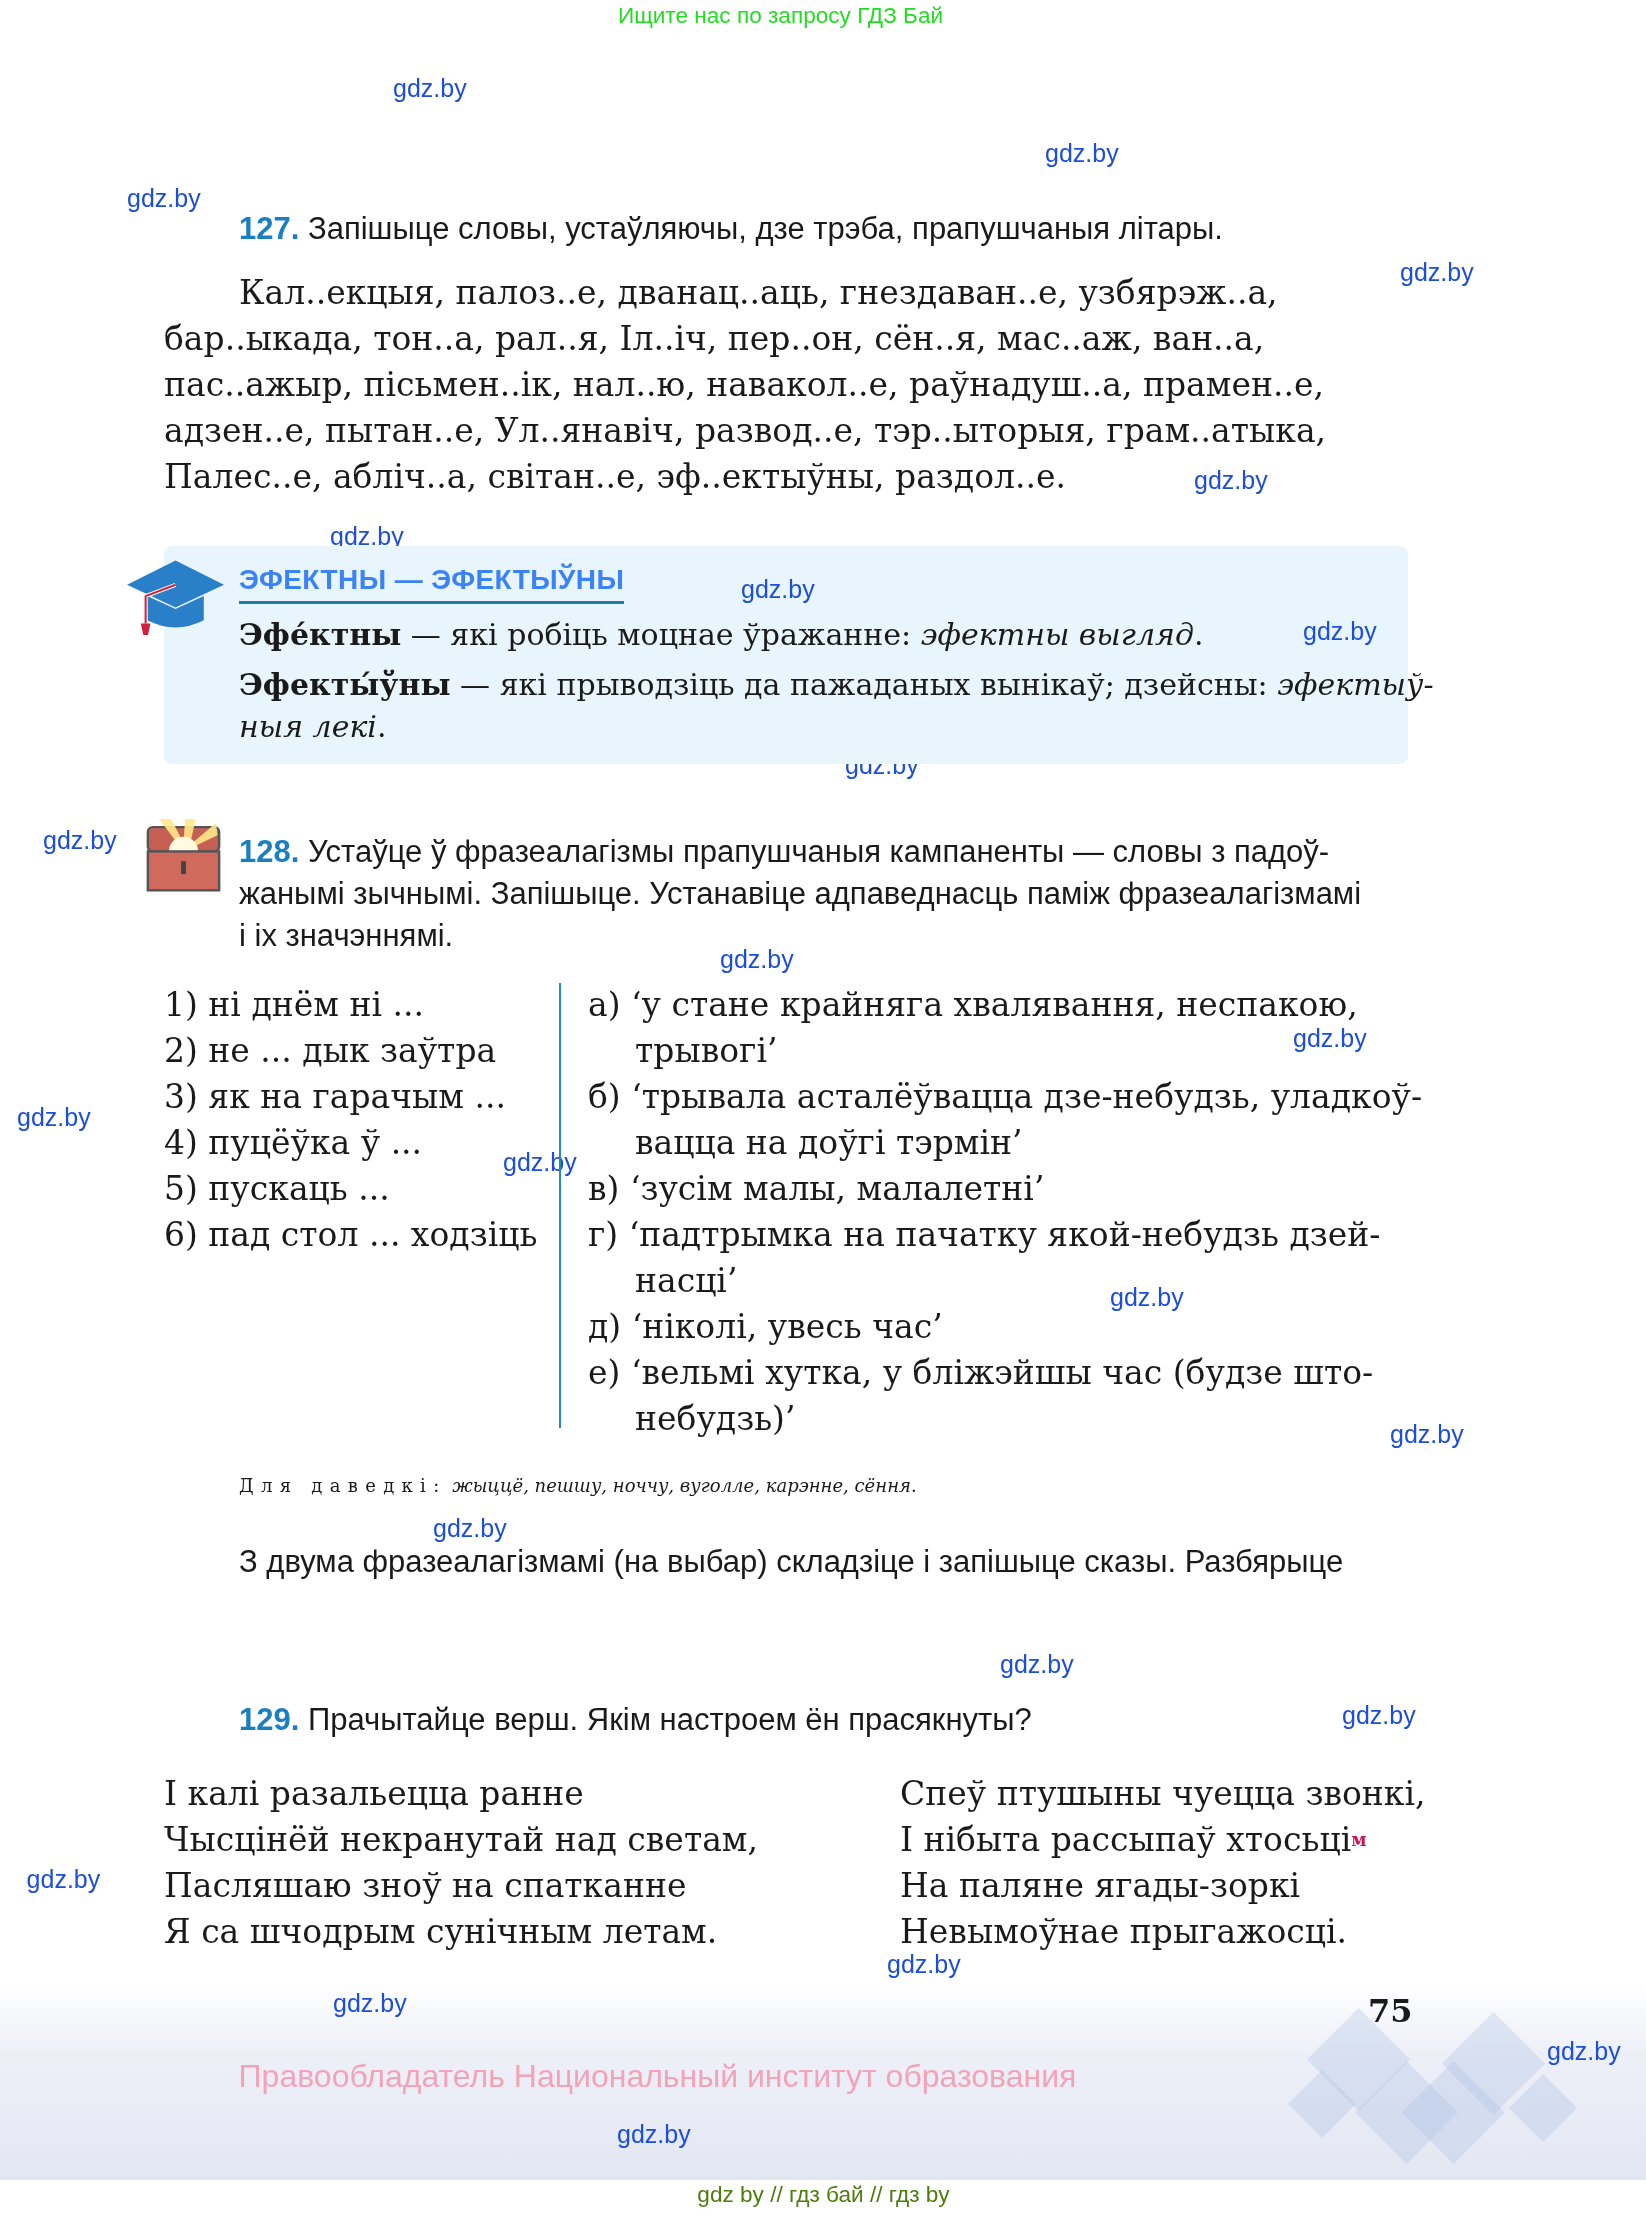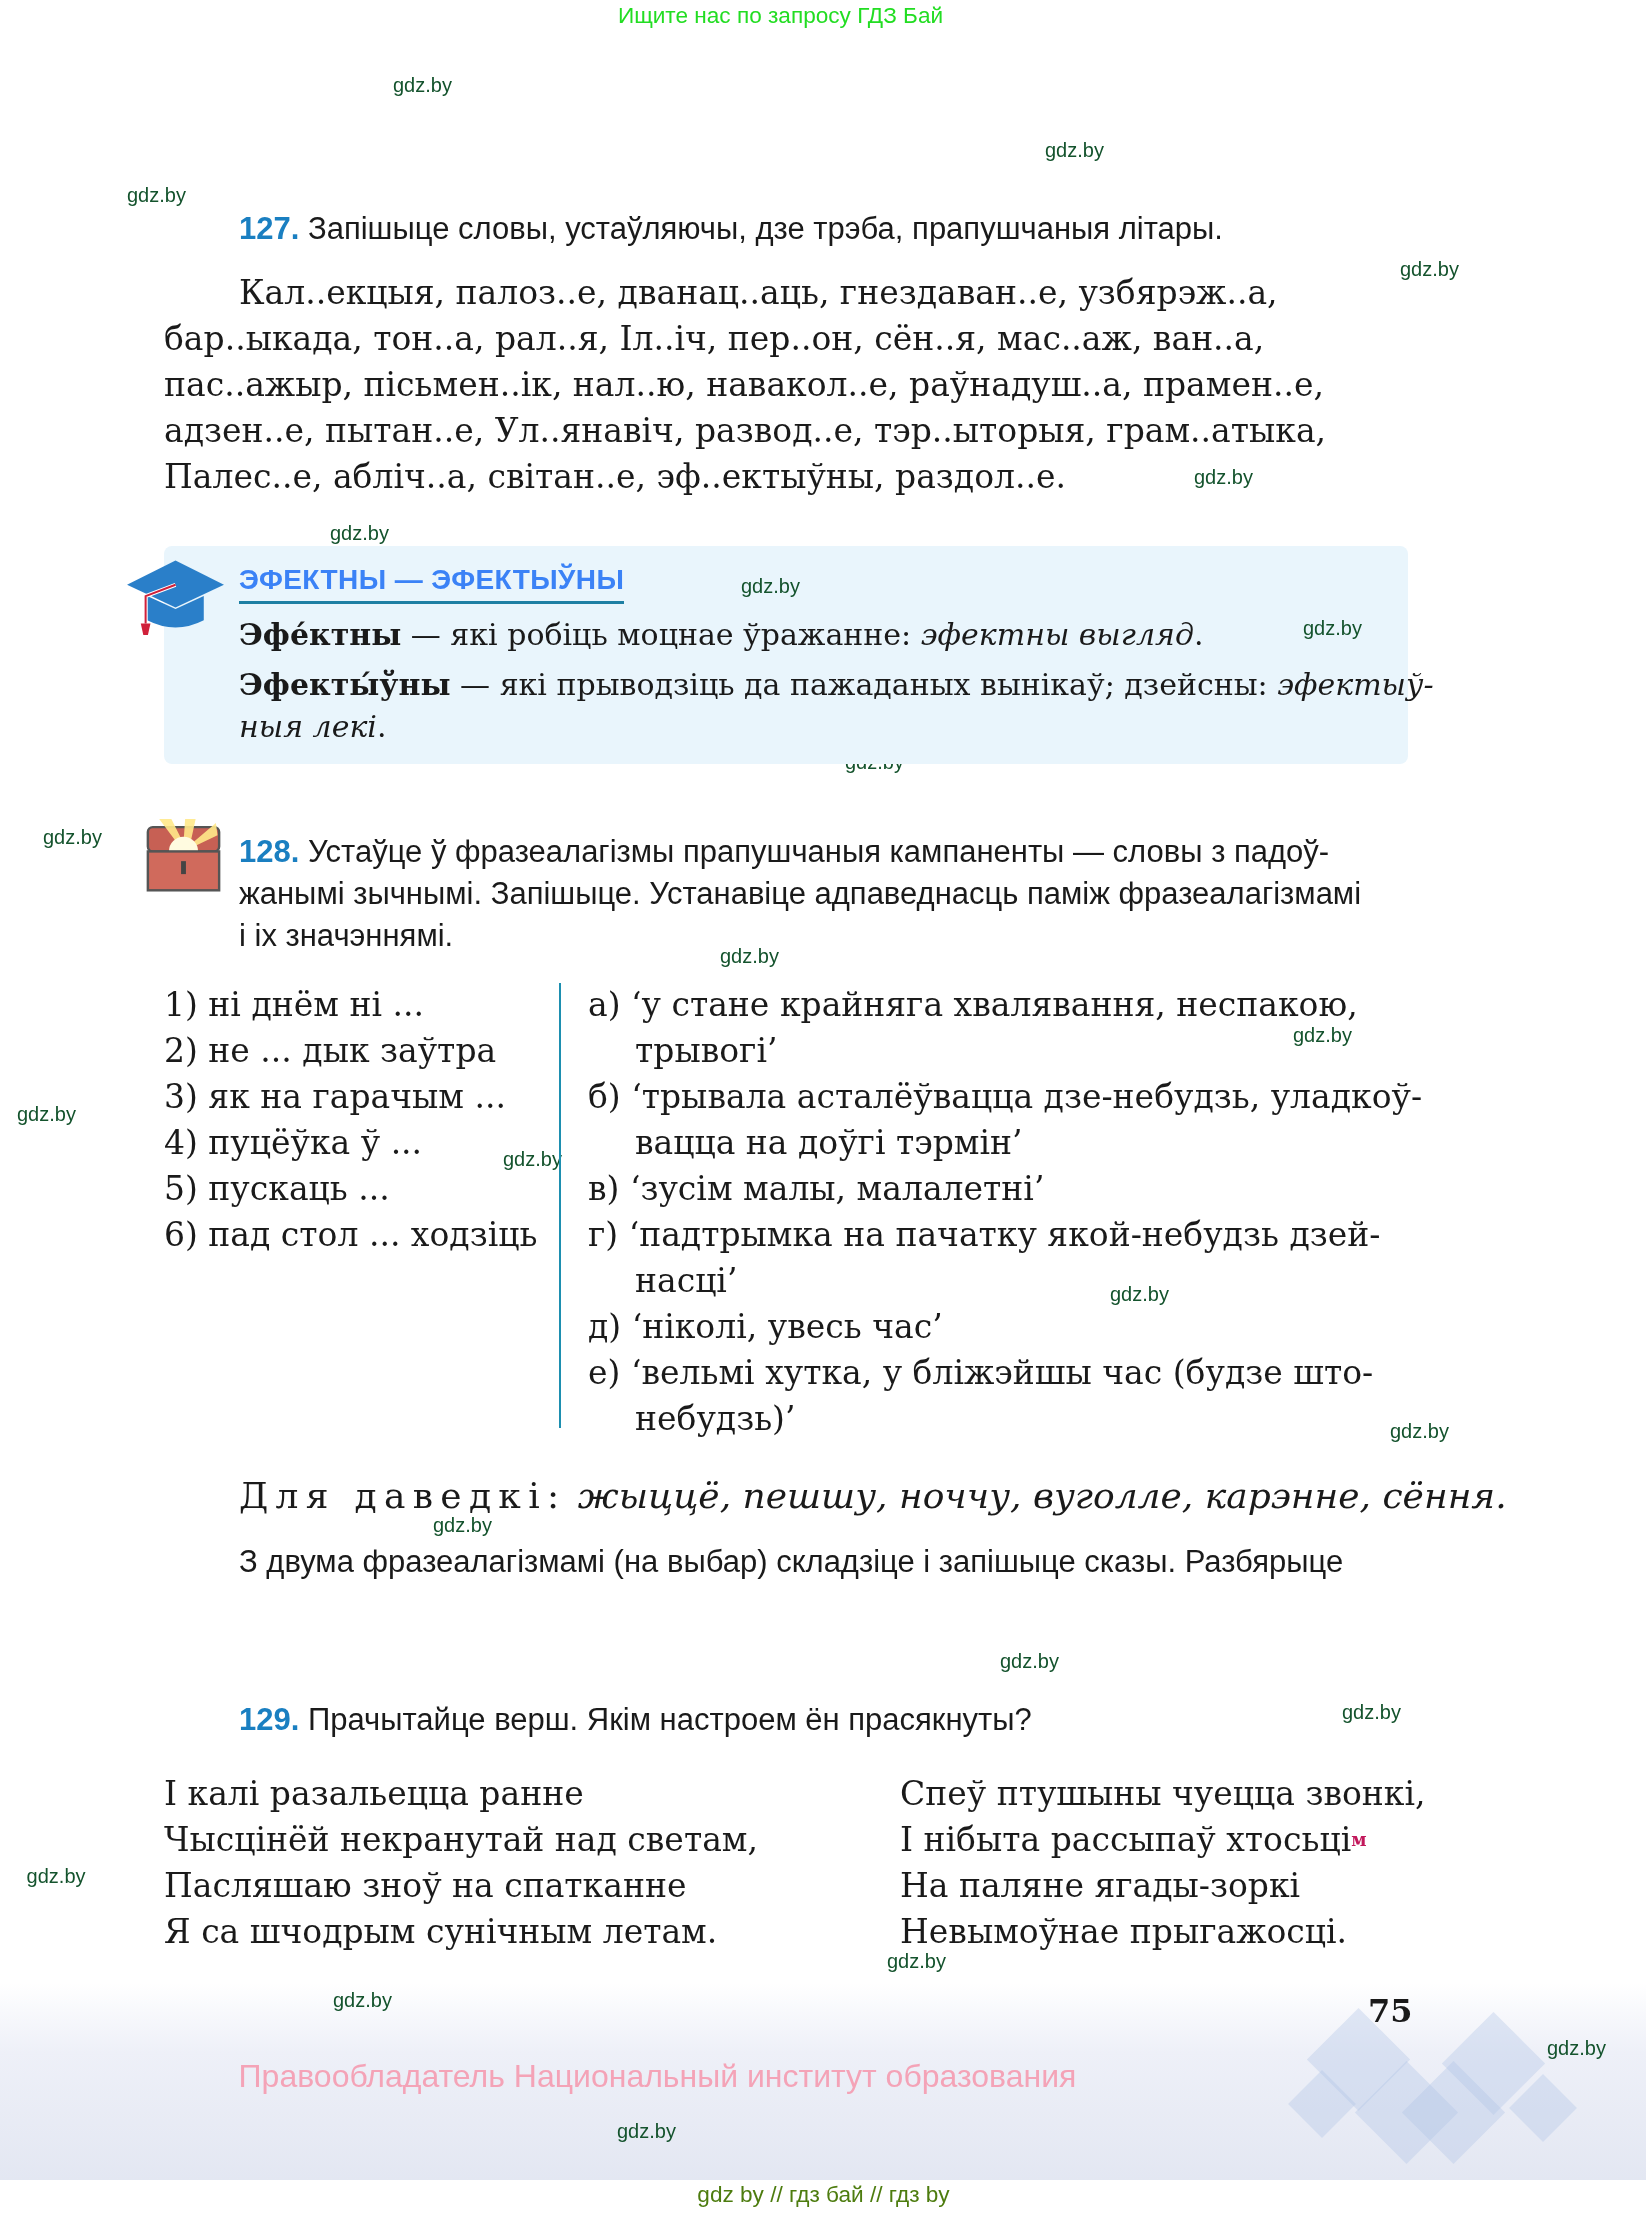--- a/index.html
+++ b/index.html
@@ -4,21 +4,21 @@
 <style>
   html, body { margin:0; padding:0; background:#ffffff; }
   body { width:1647px; height:2216px; position:relative; overflow:hidden;
          font-family:"Liberation Sans", sans-serif; color:#1a1a1a; }
   .abs { position:absolute; }
   .serif { font-family:"DejaVu Serif", "Liberation Serif", serif; }
   .sans { font-family:"Liberation Sans", "DejaVu Sans", sans-serif; }
 
   .top-banner { top:3.2px; left:0; width:1561px; text-align:center; color:#22dd22;
                 font-size:22.6px; }
-  .wm { font-size:20px; color:#14532d; font-family:"Liberation Sans", sans-serif; }
+  .wm { font-size:25px; color:#1d4ed8; font-family:"Liberation Sans", sans-serif; }
 
   .task-head { font-size:31px; line-height:42px; color:#1a1a1a; }
   .task-num { color:#1a7fc1; font-weight:bold; }
 
   .body-text { font-size:33px; line-height:46px; color:#1a1a1a; }
 
   .info-box { left:164px; top:546px; width:1244px; height:218px; background:#e9f5fc;
               border-radius:8px; }
   .info-title { font-size:28px; font-weight:bold; color:#3b82f6; letter-spacing:0.4px;
                 padding-bottom:4.8px; border-bottom:3.2px solid #1d7fa3; display:inline-block; }
@@ -135,21 +135,21 @@
   <div><span>б)</span> <span>‘трывала асталёўвацца дзе-небудзь, уладкоў-</span></div>
   <div class="cont">вацца на доўгі тэрмін’</div>
   <div><span>в)</span> <span>‘зусім малы, малалетні’</span></div>
   <div><span>г)</span> <span>‘падтрымка на пачатку якой-небудзь дзей-</span></div>
   <div class="cont">насці’</div>
   <div><span>д)</span> <span>‘ніколі, увесь час’</span></div>
   <div><span>е)</span> <span>‘вельмі хутка, у бліжэйшы час (будзе што-</span></div>
   <div class="cont">небудзь)’</div>
 </div>
 
-<div class="abs serif" style="left:239px;top:1475px;font-size:36px;white-space:nowrap;">
+<div class="abs serif" style="left:239px;top:1475px;font-size:18px;white-space:nowrap;">
   <span class="spaced">Для даведкі:</span><span class="ital"> жыццё, пешшу, ноччу, вуголле, карэнне, сёння.</span>
 </div>
 <div class="abs sans" style="left:164px;top:1541px;font-size:31px;line-height:42px;width:1245px;">
   <div style="padding-left:75px;white-space:nowrap;">З двума фразеалагізмамі (на выбар) складзіце і запішыце сказы. Разбярыце</div>
 </div>
 
 <div class="abs task-head sans" style="left:239px;top:1699px;">
   <span class="task-num">129.</span>
   <span>Прачытайце верш. Якім настроем ён прасякнуты?</span>
 </div>

